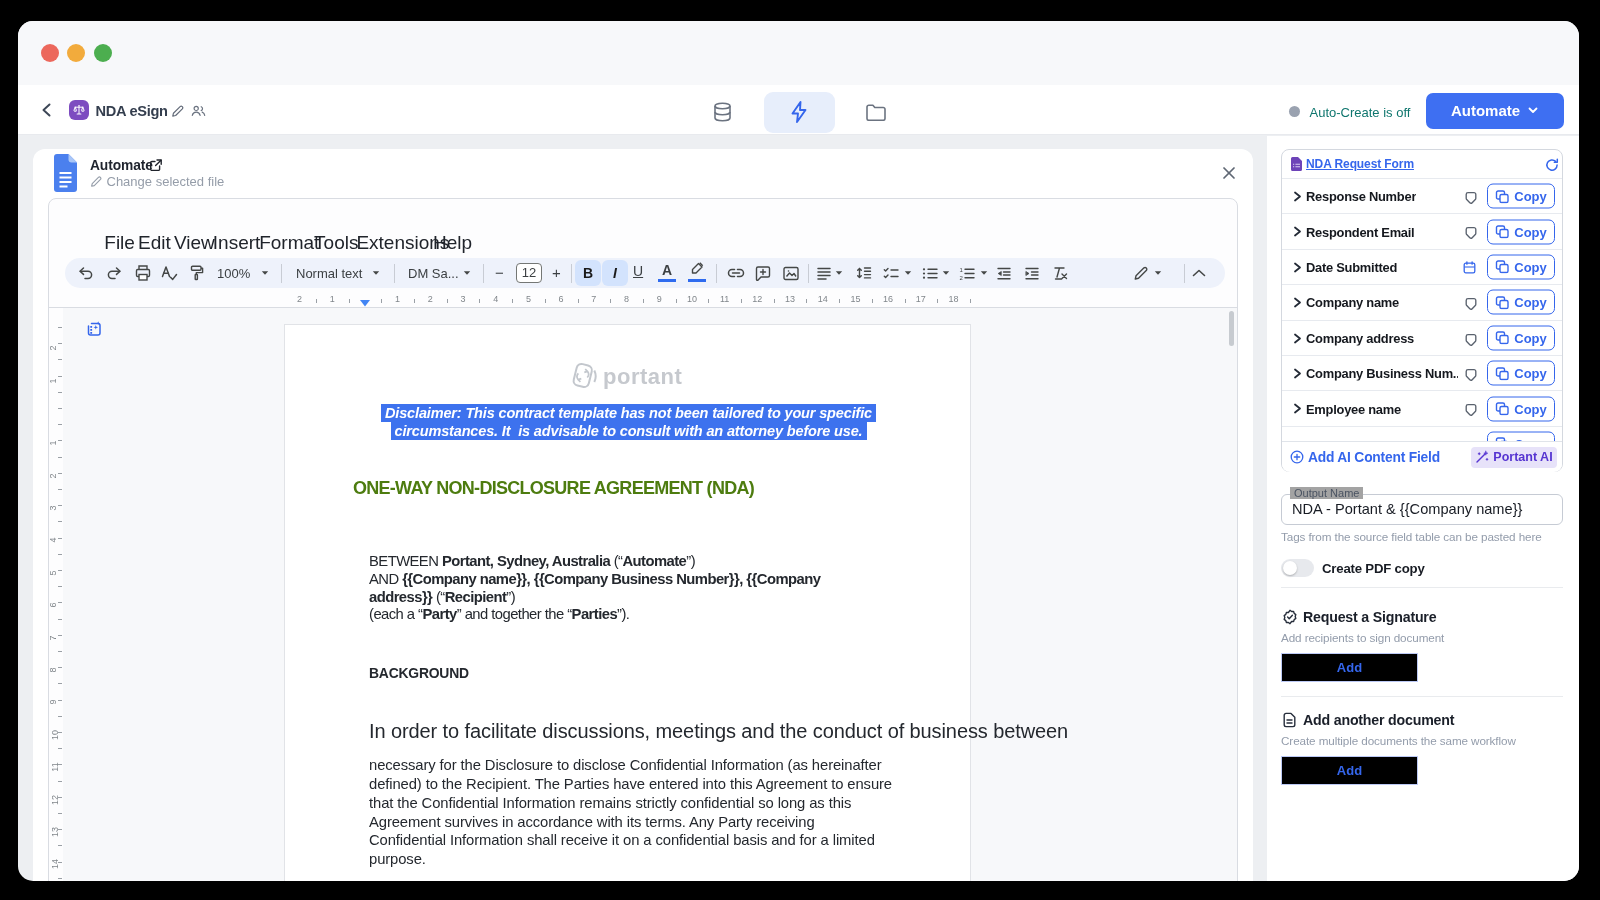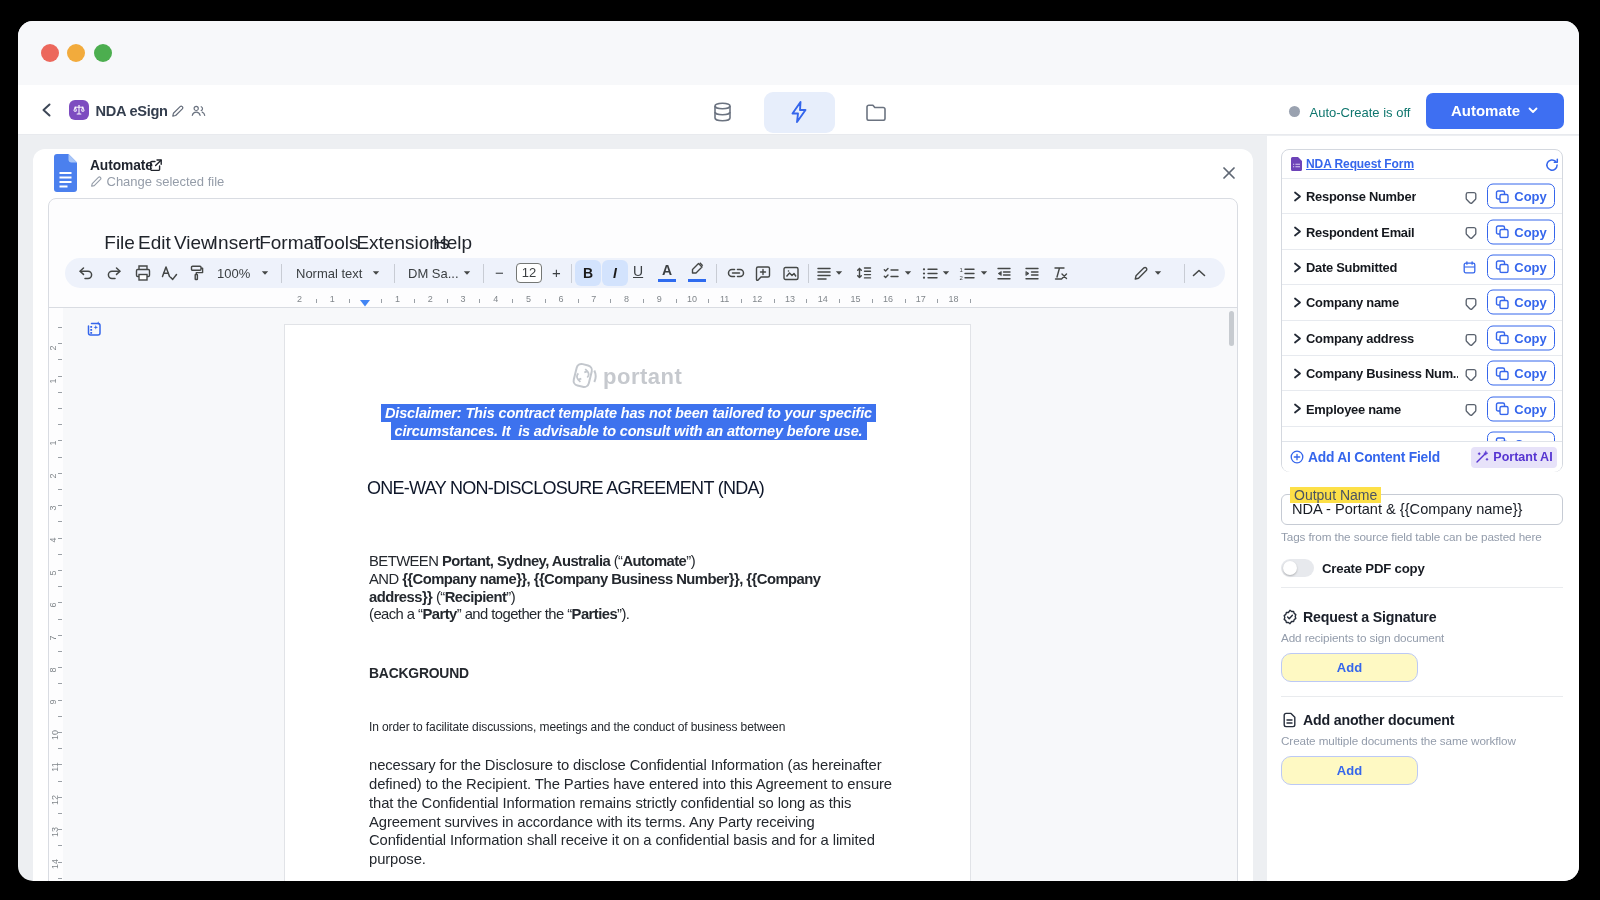--- a/index.html
+++ b/index.html
@@ -17,21 +17,21 @@
 .tdiv{position:absolute;top:5.5px;width:1px;height:19px;background:#c8ccd4}
 .ttx{position:absolute;font-size:13px;color:#3c4043;top:7.5px}
 .menu{position:absolute;top:33px;font-size:19px;color:#20242b}
 .rnum{position:absolute;font-size:9px;color:#80868b;transform:translateX(-50%)}
 .vnum{position:absolute;font-size:9px;color:#80868b;transform:rotate(-90deg)}
 .tick{position:absolute;background:#9aa0a6;width:1px;height:4px}
 .page{position:absolute;left:235px;top:125.5px;width:687px;height:900px;background:#fff;border:1px solid #e1e3e7}
 .srow{position:absolute;left:0;width:100%;height:35.4px;border-top:1px solid #e7eaef}
 .srow .lab{position:absolute;left:24px;top:50%;transform:translateY(-50%);font-size:12.9px;font-weight:bold;color:#15181e;letter-spacing:-0.25px}
 .copybtn{position:absolute;right:7px;top:50%;transform:translateY(-50%);width:68px;height:25px;border:1.5px solid #3566ec;border-radius:6px;background:#fff;display:flex;align-items:center;justify-content:center;gap:5px;color:#3566ec;font-size:13px;font-weight:bold}
-.addbtn{position:absolute;width:137px;height:29px;border:1.5px solid #bcc9f5;border-radius:10px;background:#fef9c3;color:#3566ec;font-size:13px;font-weight:bold;display:flex;align-items:center;justify-content:center}
+.addbtn{position:absolute;width:137px;height:29px;border:1.5px solid #bcc9f5;border-radius:0;background:#000000;color:#3566ec;font-size:13px;font-weight:bold;display:flex;align-items:center;justify-content:center}
 .shead{font-size:14.2px;font-weight:bold;color:#1a1f29;letter-spacing:-0.2px}
 .ssub{font-size:11.7px;color:#939cab;letter-spacing:-0.1px}
 .sdiv{position:absolute;left:1263px;width:282px;height:1px;background:#e9ebee}
 </style></head><body>
 
 <div class="win">
 <div class="titlebar"></div>
 <div class="dot" style="left:23px;background:#ec685c"></div>
 <div class="dot" style="left:49px;background:#f2ab3c"></div>
 <div class="dot" style="left:75.5px;background:#4cae4f"></div>
@@ -503,27 +503,27 @@
                 <path d="M16.1 8.2 a4.8 4.8 0 0 1 1.5 6.2" stroke-width="1.7"></path>
                 <path d="M9.5 18.8 a4.8 4.8 0 0 1 -1.5 -6.2" stroke-width="1.7"></path>
                 <path d="M13.6 6.6 l2.6 1.8 -2.7 1.7" stroke-width="1.7" stroke-linejoin="round"></path>
                 <path d="M12 20.4 l-2.6 -1.8 2.7 -1.7" stroke-width="1.7" stroke-linejoin="round"></path>
               </g>
               <path d="M24.3 8.5 a13 13 0 0 1 0 11.5" fill="none" stroke="#c3c7cd" stroke-width="2"></path>
             </svg>
           </div>
 <div class="abs" style="left:318px;top:39px;font-size:22px;font-weight:bold;color:#c6c9ce;letter-spacing:0.5px">portant</div>
 <div class="abs" style="left:0;top:79px;width:687px;text-align:center;line-height:17.2px"><span style="background:#3d72ee;color:#fff;font-weight:bold;font-style:italic;font-size:14.5px;padding:1px 4px;letter-spacing:-0.15px">Disclaimer: This contract template has not been tailored to your specific</span><br><span style="background:#3d72ee;color:#fff;font-weight:bold;font-style:italic;font-size:14.5px;padding:1px 4px;letter-spacing:-0.15px">circumstances. It&nbsp; is advisable to consult with an attorney before use.</span></div>
-<div class="abs" style="left:82px;top:153px;font-size:18px;font-weight:normal;color:#0f172a;letter-spacing:-0.72px">ONE-WAY NON-DISCLOSURE AGREEMENT (NDA)</div>
+<div class="abs" style="left:68px;top:153px;font-size:18px;font-weight:bold;color:#4d7c0f;letter-spacing:-0.72px">ONE-WAY NON-DISCLOSURE AGREEMENT (NDA)</div>
 <div class="abs" style="left:84px;top:228.2px;font-size:14.8px;color:#24282e;letter-spacing:-0.55px;white-space:nowrap">BETWEEN <b>Portant, Sydney, Australia</b> (“<b>Automate</b>”)</div>
 <div class="abs" style="left:84px;top:245.9px;font-size:14.8px;color:#24282e;letter-spacing:-0.55px;white-space:nowrap">AND <b>{{Company name}}, {{Company Business Number}}, {{Company</b></div>
 <div class="abs" style="left:84px;top:263.6px;font-size:14.8px;color:#24282e;letter-spacing:-0.55px;white-space:nowrap"><b>address}}</b> (“<b>Recipient</b>”)</div>
 <div class="abs" style="left:84px;top:281.3px;font-size:14.8px;color:#24282e;letter-spacing:-0.55px;white-space:nowrap">(each a “<b>Party</b>” and together the “<b>Parties</b>”).</div>
 <div class="abs" style="left:84px;top:340px;font-size:13.9px;font-weight:bold;color:#24282e;letter-spacing:-0.2px">BACKGROUND</div>
-<div class="abs" style="left:84px;top:395.0px;font-size:12px;color:#24282e;letter-spacing:-0.1px;white-space:nowrap">In order to facilitate discussions, meetings and the conduct of business between</div>
+<div class="abs" style="left:84px;top:395.0px;font-size:20px;color:#24282e;letter-spacing:-0.1px;white-space:nowrap">In order to facilitate discussions, meetings and the conduct of business between</div>
 <div class="abs" style="left:84px;top:432.4px;font-size:14.8px;color:#24282e;letter-spacing:-0.1px;white-space:nowrap">necessary for the Disclosure to disclose Confidential Information (as hereinafter</div>
 <div class="abs" style="left:84px;top:451.1px;font-size:14.8px;color:#24282e;letter-spacing:-0.1px;white-space:nowrap">defined) to the Recipient. The Parties have entered into this Agreement to ensure</div>
 <div class="abs" style="left:84px;top:469.8px;font-size:14.8px;color:#24282e;letter-spacing:-0.1px;white-space:nowrap">that the Confidential Information remains strictly confidential so long as this</div>
 <div class="abs" style="left:84px;top:488.5px;font-size:14.8px;color:#24282e;letter-spacing:-0.1px;white-space:nowrap">Agreement survives in accordance with its terms. Any Party receiving</div>
 <div class="abs" style="left:84px;top:507.2px;font-size:14.8px;color:#24282e;letter-spacing:-0.1px;white-space:nowrap">Confidential Information shall receive it on a confidential basis and for a limited</div>
 <div class="abs" style="left:84px;top:525.9px;font-size:14.8px;color:#24282e;letter-spacing:-0.1px;white-space:nowrap">purpose.</div>
 </div>
 </div>
 </div>
 <div class="abs" style="left:1263px;top:128px;width:282px;height:322.5px;border:1px solid #d4d8df;border-radius:8px;background:#fff">
@@ -706,21 +706,21 @@
             <g stroke="#5634d1" stroke-width="1.4" stroke-linecap="round">
               <path d="M2 12 L9.5 4.5"></path>
               <path d="M10.8 1.2 l0.5 1.5 1.5 0.5 -1.5 0.5 -0.5 1.5 -0.5 -1.5 -1.5 -0.5 1.5 -0.5 Z" fill="#5634d1" stroke-width="0.6"></path>
               <path d="M4.2 2.8 v1.8 M3.3 3.7 h1.8" stroke-width="1.1"></path>
               <path d="M12 8.5 v1.6 M11.2 9.3 h1.6" stroke-width="1.1"></path>
             </g>
           </svg>Portant AI</div>
 </div>
 </div>
 <div class="abs" style="left:1263px;top:473px;width:282px;height:31px;border:1px solid #c6cbd4;border-radius:6px"></div>
-<div class="abs" style="left:1272px;top:466px;font-size:14px;color:#4a5362;background:#fde047;padding:0 4px">Output Name</div>
+<div class="abs" style="left:1272px;top:466px;font-size:11px;color:#4a5362;background:#a3a3a3;padding:0 4px">Output Name</div>
 <div class="abs" style="left:1274px;top:480px;font-size:14.6px;color:#181c24">NDA - Portant &amp; {{Company name}}</div>
 <div class="abs ssub" style="left:1263px;top:509px">Tags from the source field table can be pasted here</div>
 <div class="abs" style="left:1263px;top:538px;width:33px;height:18px;border-radius:9px;background:#e7e9ed"></div>
 <div class="abs" style="left:1265px;top:540px;width:14px;height:14px;border-radius:50%;background:#fff;box-shadow:0 1px 2px rgba(0,0,0,0.25)"></div>
 <div class="abs" style="left:1304px;top:539.5px;font-size:13.2px;font-weight:bold;color:#181c24;letter-spacing:-0.2px">Create PDF copy</div>
 <div class="sdiv" style="top:566px"></div>
 <div class="abs" style="left:1264px;top:587.5px">
       <svg width="16" height="16" viewBox="0 0 16 16" style="">
         <g fill="none" stroke="#272e3c" stroke-width="1.4" stroke-linecap="round" stroke-linejoin="round">
           <path d="M8 1.3 l1.6 1.2 2 0 0.6 1.9 1.6 1.2 -0.6 1.9 0.6 1.9 -1.6 1.2 -0.6 1.9 -2 0 L8 14.7 l-1.6 -1.2 -2 0 -0.6 -1.9 -1.6 -1.2 0.6 -1.9 -0.6 -1.9 1.6 -1.2 0.6 -1.9 2 0 Z"></path>

